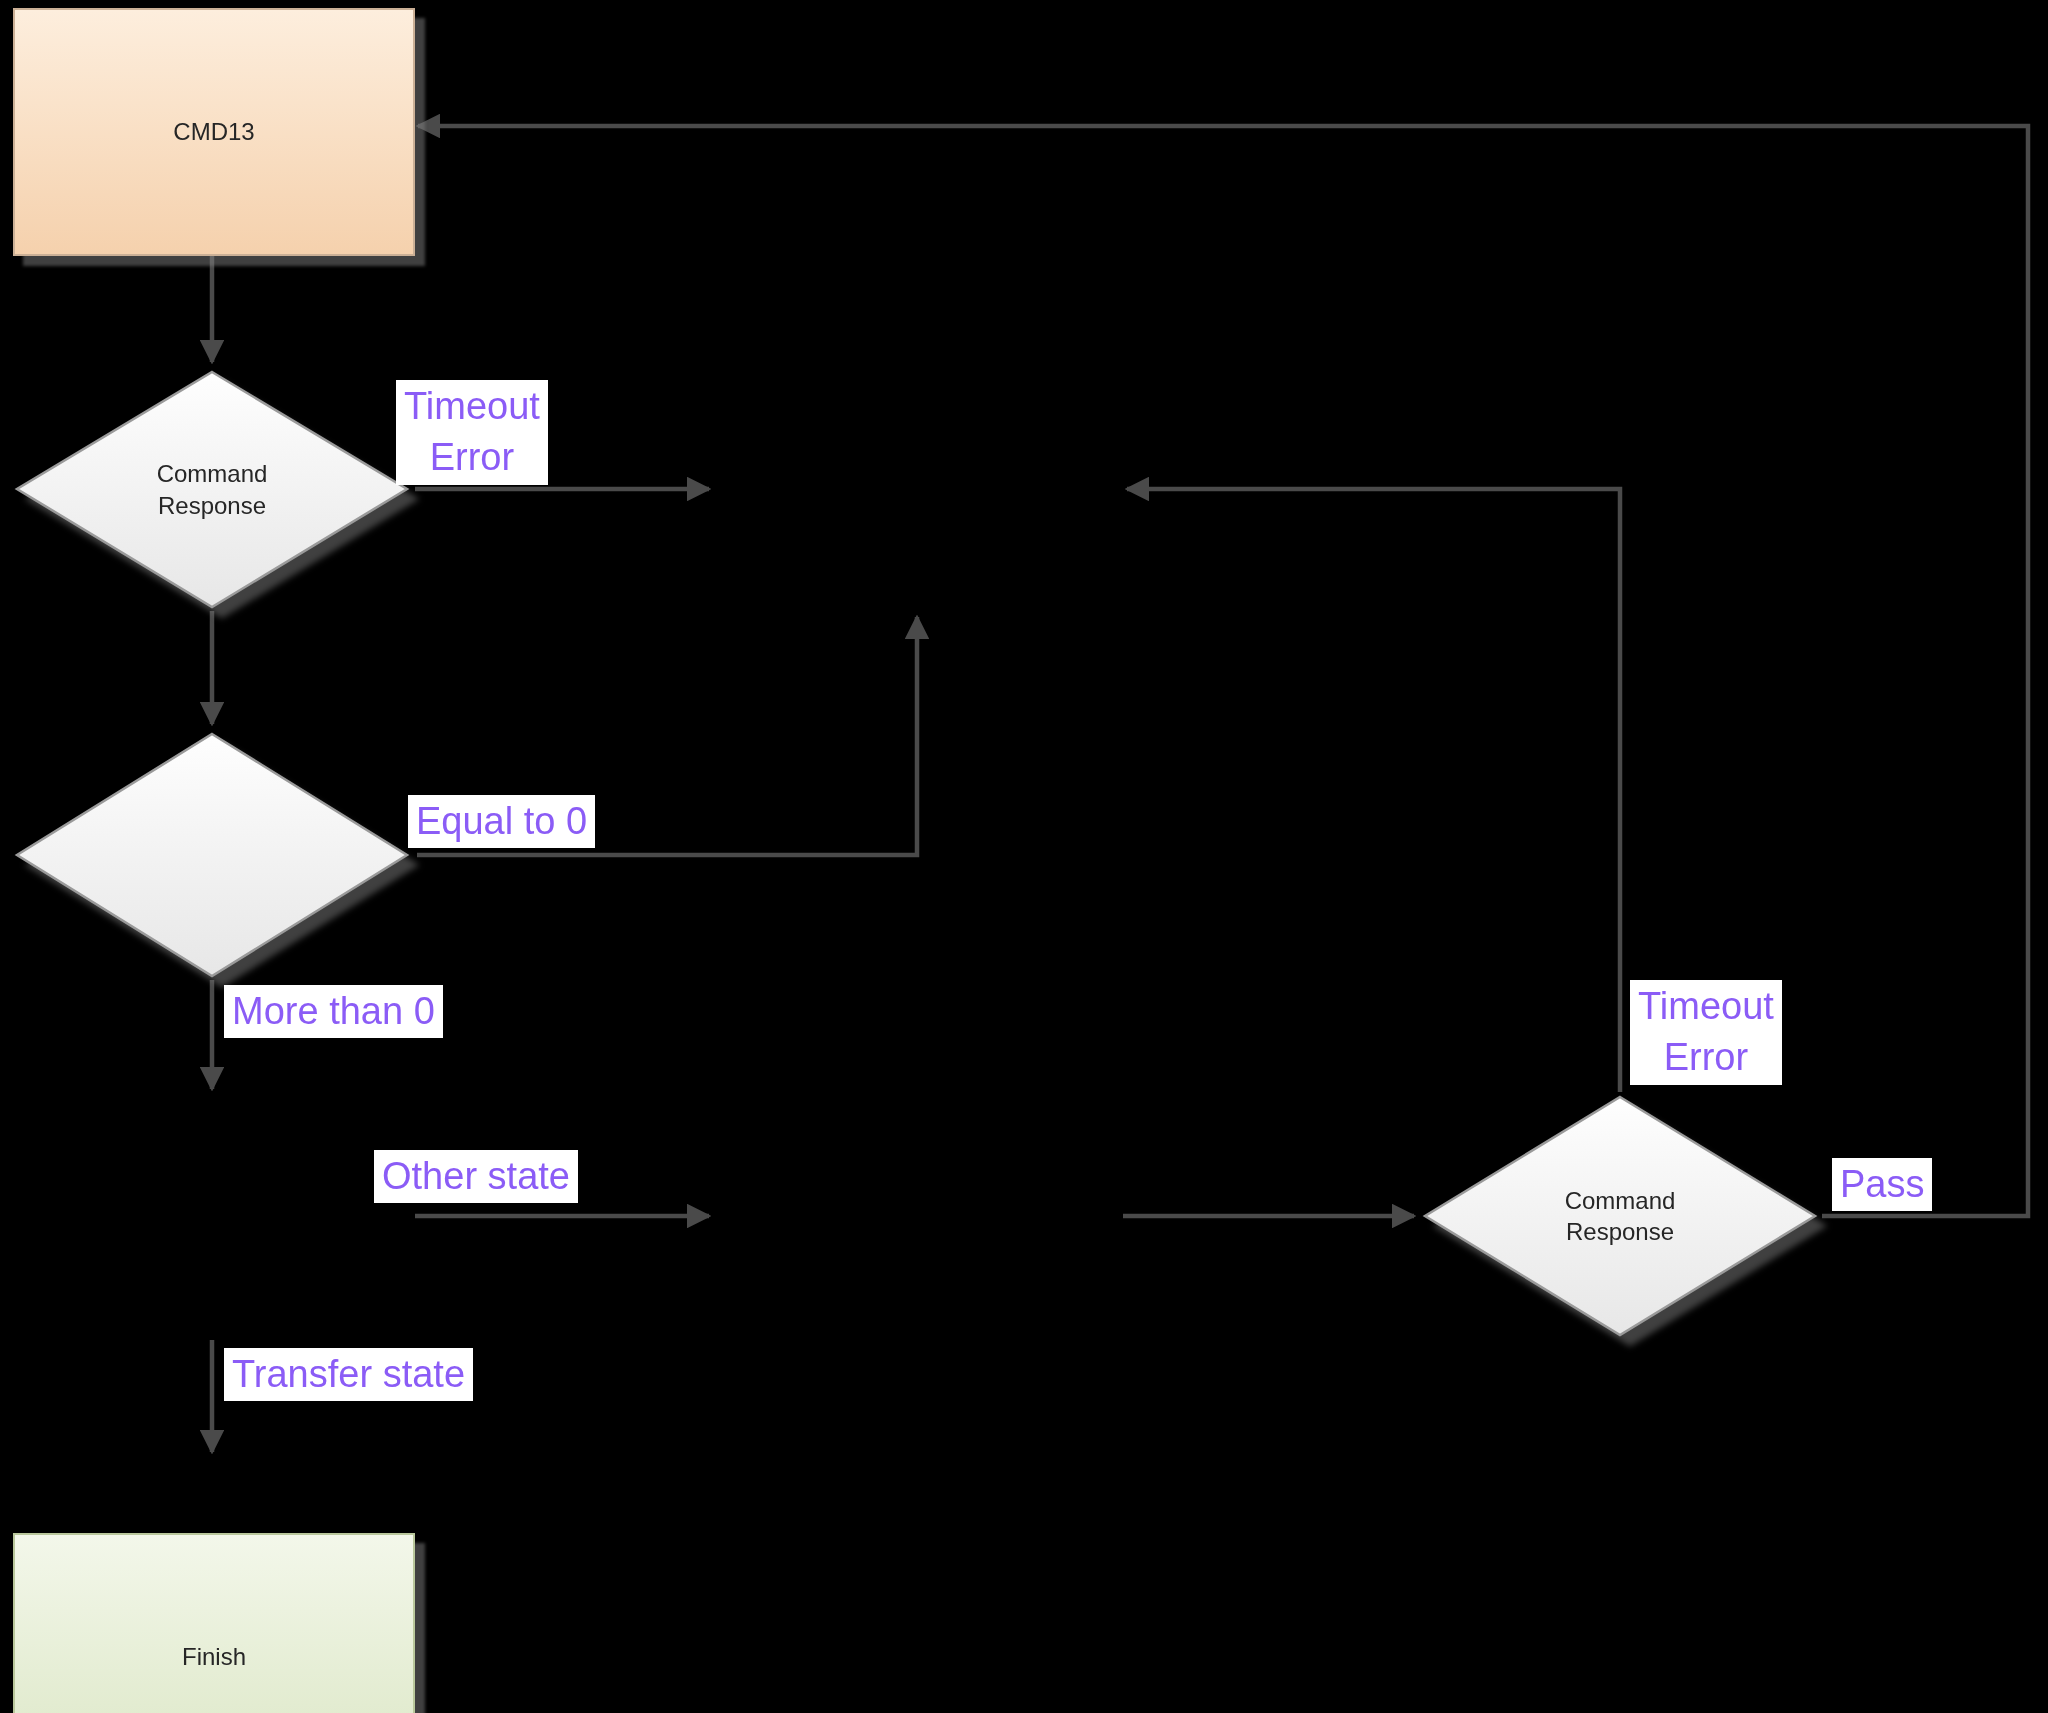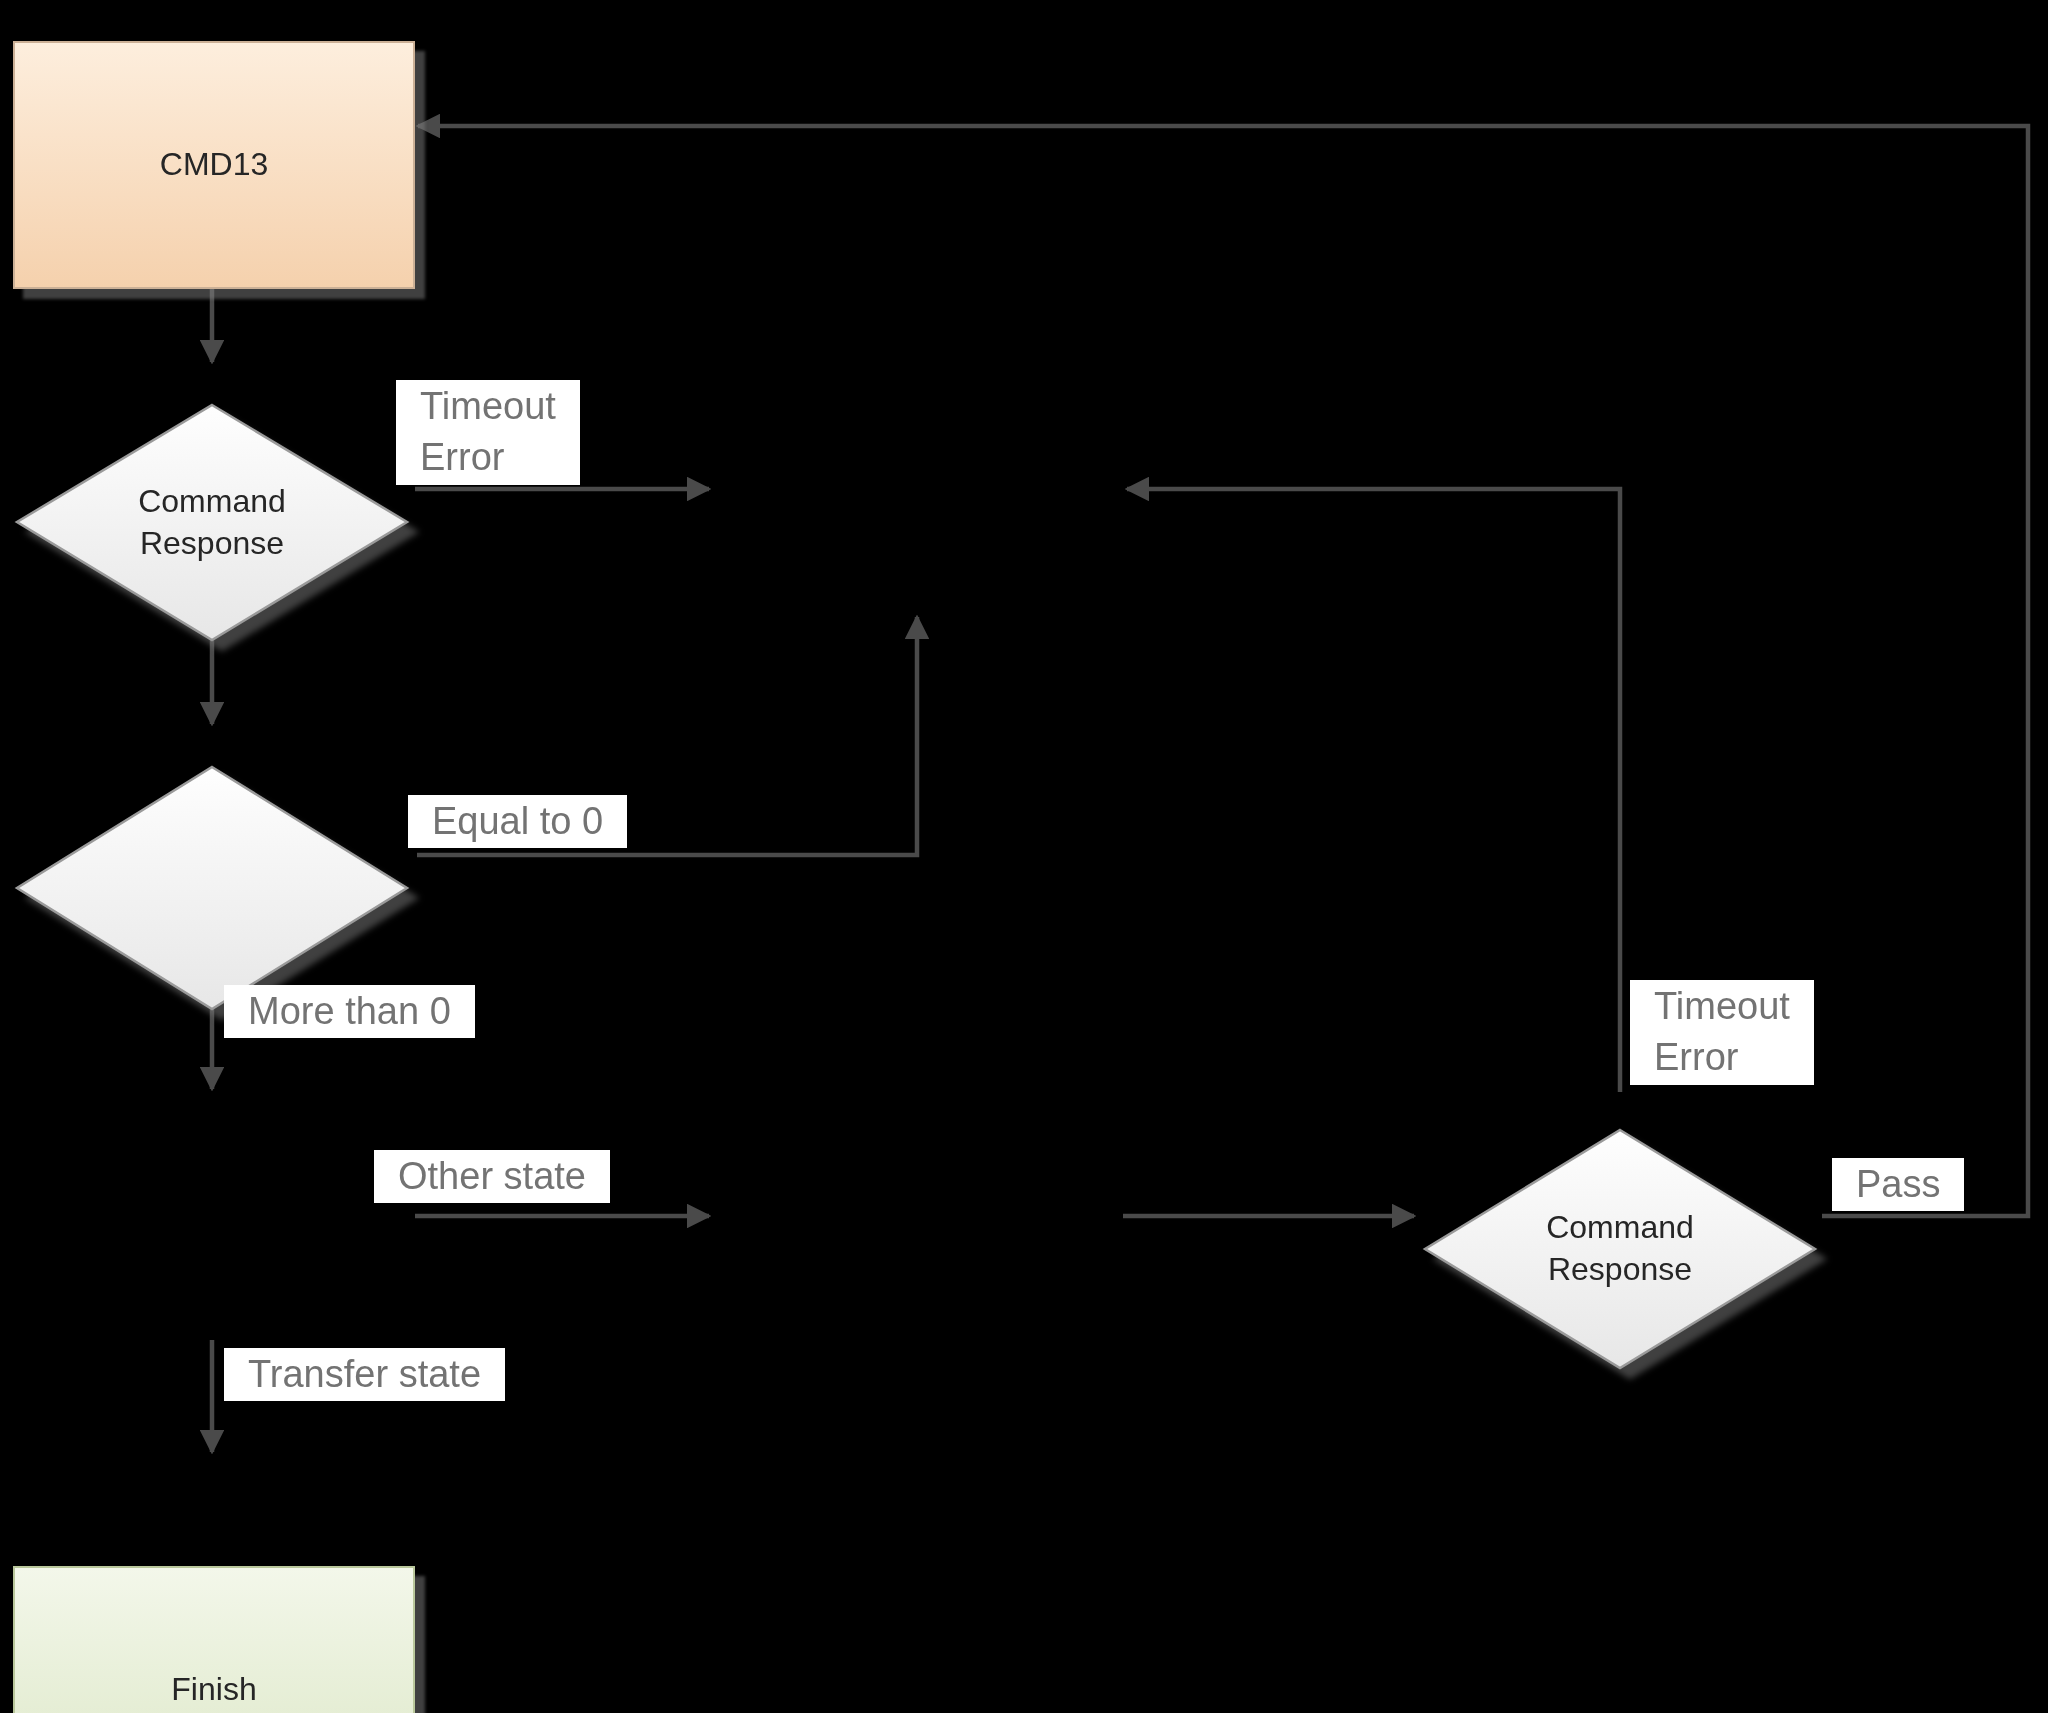--- a/index.html
+++ b/index.html
@@ -1,31 +1,31 @@
 <!DOCTYPE html>
 <html><head>
 <meta charset="utf-8">
 <style>
   html,body{margin:0;padding:0;background:#000;}
   .canvas{position:relative;width:2048px;height:1713px;background:#000;
           font-family:"Liberation Sans",sans-serif;overflow:hidden;}
   .connectors{position:absolute;left:0;top:0;z-index:0;}
   .node{position:absolute;display:flex;flex-direction:column;align-items:center;justify-content:center;
-        text-align:center;color:#262626;font-size:32px;line-height:1.3;z-index:1;margin-top:33px;}
+        text-align:center;color:#262626;font-size:24px;line-height:1.3;z-index:1;}
   .rect{border:2.5px solid;box-shadow:10px 10px 3px rgba(128,128,128,0.5);}
   .rect.peach{background:linear-gradient(#fdeedd,#f5d1ad);border-color:#cbb096;}
   .rect.lavender{background:linear-gradient(#e6e9f4,#cbd1e8);border-color:#a8b0cf;}
   .rect.green{background:linear-gradient(#f3f7ea,#dce7c6);border-color:#b9c79b;}
   .diamond{background:transparent;}
   .diamond svg.shape{position:absolute;left:0;top:0;width:100%;height:100%;
         filter:drop-shadow(10px 10px 3px rgba(128,128,128,0.5));}
   .dtext{position:relative;z-index:1;}
   .line{display:block;}
-  .edge-label{position:absolute;background:#ffffff;color:#737373;font-size:38px;line-height:1.35;
-        padding:1px 24px;text-align:left;z-index:2;white-space:nowrap;}
+  .edge-label{position:absolute;background:#ffffff;color:#8b5cf6;font-size:38px;line-height:1.35;
+        padding:1px 8px;text-align:center;z-index:2;white-space:nowrap;}
 </style>
 </head>
 <body>
 
 <div class="canvas">
 
   <svg width="0" height="0" style="position:absolute">
     <defs>
       <linearGradient id="gradDecision" x1="0" y1="0" x2="0" y2="1">
         <stop offset="0" stop-color="#fefefe"></stop>

